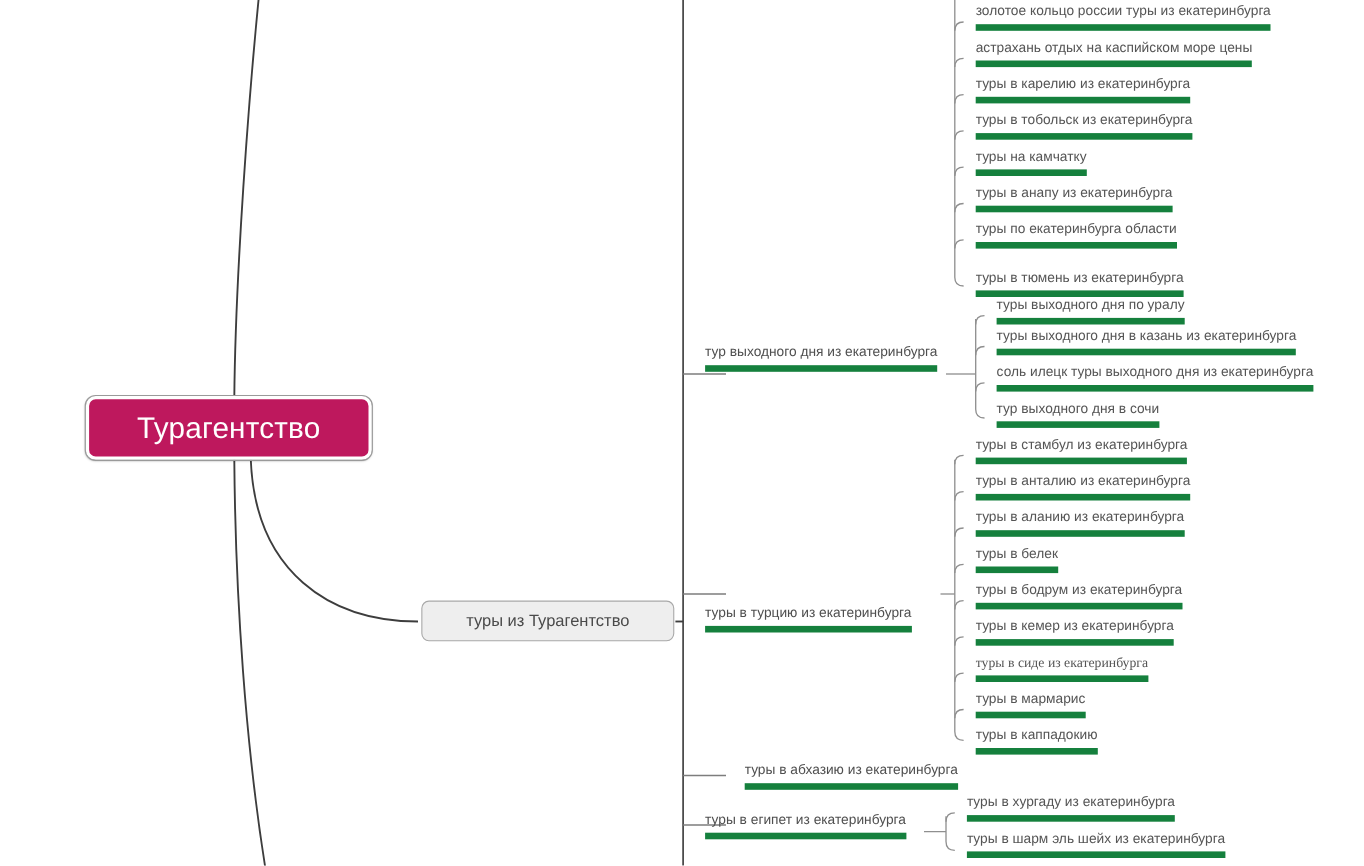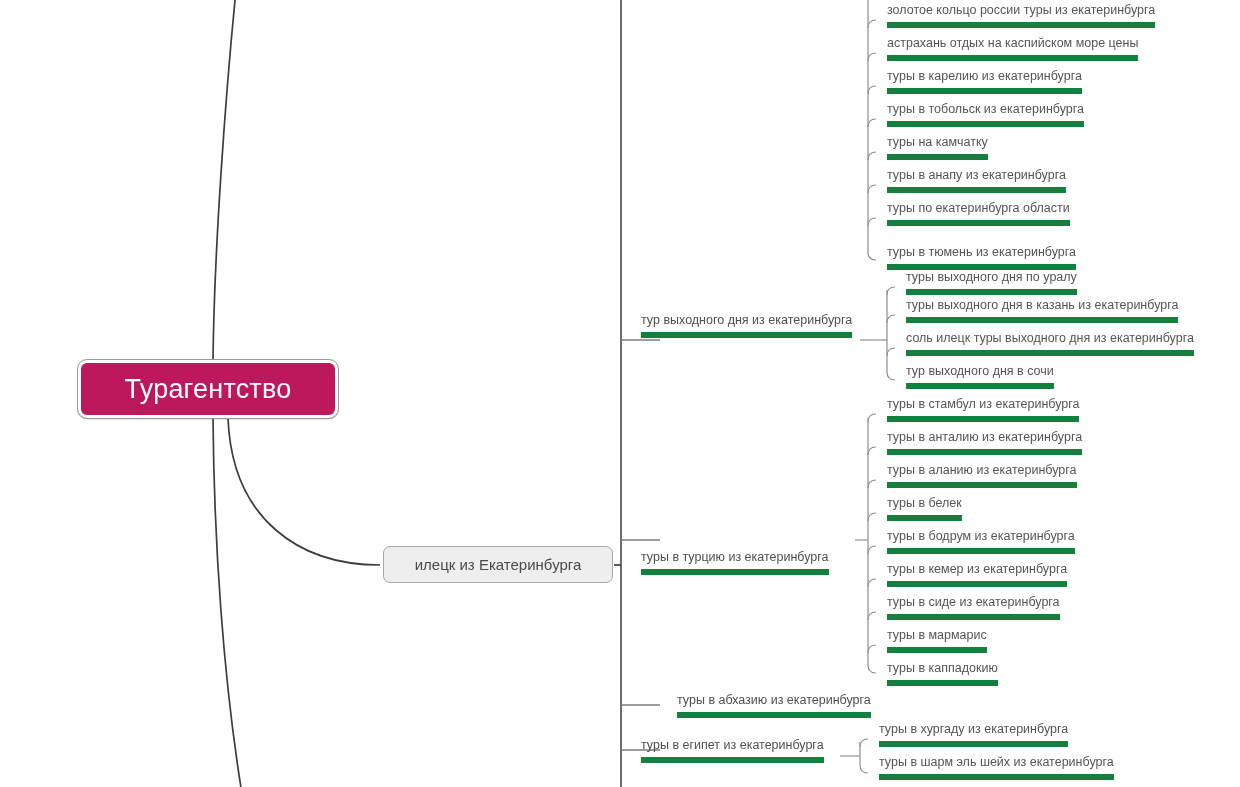--- a/index.html
+++ b/index.html
@@ -136,21 +136,21 @@
       <path d="M 868 739 Q 860 739 860 747"></path>
       <path d="M 840 756 L 860 756"></path>
     </g>
   </svg>
 
   <div class="root-node" style="left:78px; top:360px; width:260px; height:58px;">
     <span>Турагентство</span>
   </div>
 
   <div class="pill-node" style="left:383px; top:546px; width:230px; height:37px;">
-    <span>илецк из Екатеринбурга</span>
+    <span>туры из Турагентство</span>
   </div>
 
   <div class="leaf branch-label" style="left:641px; top:313px;">тур выходного дня из екатеринбурга</div>
 
   <div class="leaf branch-label" style="left:641px; top:550px;">туры в турцию из екатеринбурга</div>
 
   <div class="leaf branch-label" style="left:641px; top:693px;margin-left:36px;">туры в абхазию из екатеринбурга</div>
 
   <div class="leaf branch-label" style="left:641px; top:738px;">туры в египет из екатеринбурга</div>
 
@@ -167,20 +167,20 @@
   <div class="leaf" style="left:906px; top:298px;">туры выходного дня в казань из екатеринбурга</div>
   <div class="leaf" style="left:906px; top:331px;">соль илецк туры выходного дня из екатеринбурга</div>
   <div class="leaf" style="left:906px; top:364px;">тур выходного дня в сочи</div>
 
   <div class="leaf" style="left:887px; top:397px;">туры в стамбул из екатеринбурга</div>
   <div class="leaf" style="left:887px; top:430px;">туры в анталию из екатеринбурга</div>
   <div class="leaf" style="left:887px; top:463px;">туры в аланию из екатеринбурга</div>
   <div class="leaf" style="left:887px; top:496px;">туры в белек</div>
   <div class="leaf" style="left:887px; top:529px;">туры в бодрум из екатеринбурга</div>
   <div class="leaf" style="left:887px; top:562px;">туры в кемер из екатеринбурга</div>
-  <div class="leaf" style="left:887px; top:595px;">туры в сиде из екатеринбурга</div>
+  <div class="leaf" style="left:887px; top:595px;font-family:Liberation Serif, serif;">туры в сиде из екатеринбурга</div>
   <div class="leaf" style="left:887px; top:628px;">туры в мармарис</div>
   <div class="leaf" style="left:887px; top:661px;">туры в каппадокию</div>
 
   <div class="leaf" style="left:879px; top:722px;">туры в хургаду из екатеринбурга</div>
   <div class="leaf" style="left:879px; top:755px;">туры в шарм эль шейх из екатеринбурга</div>
 
 </div>
 
 </body></html>

